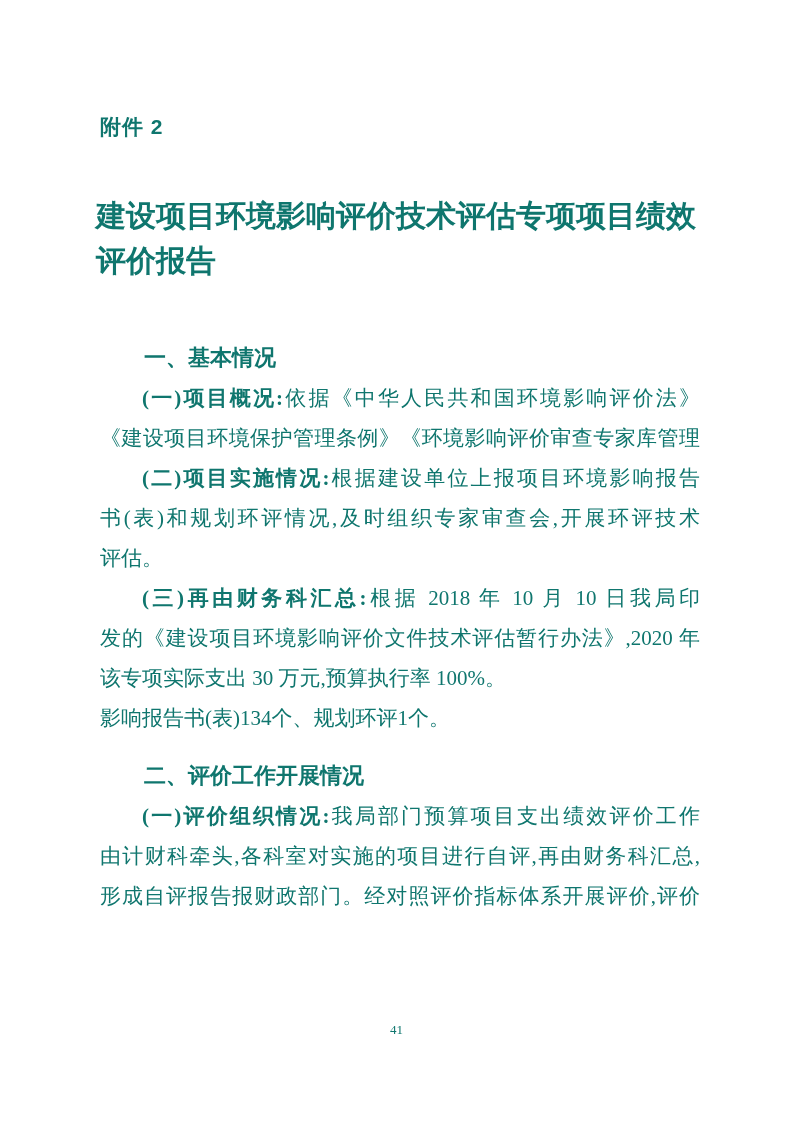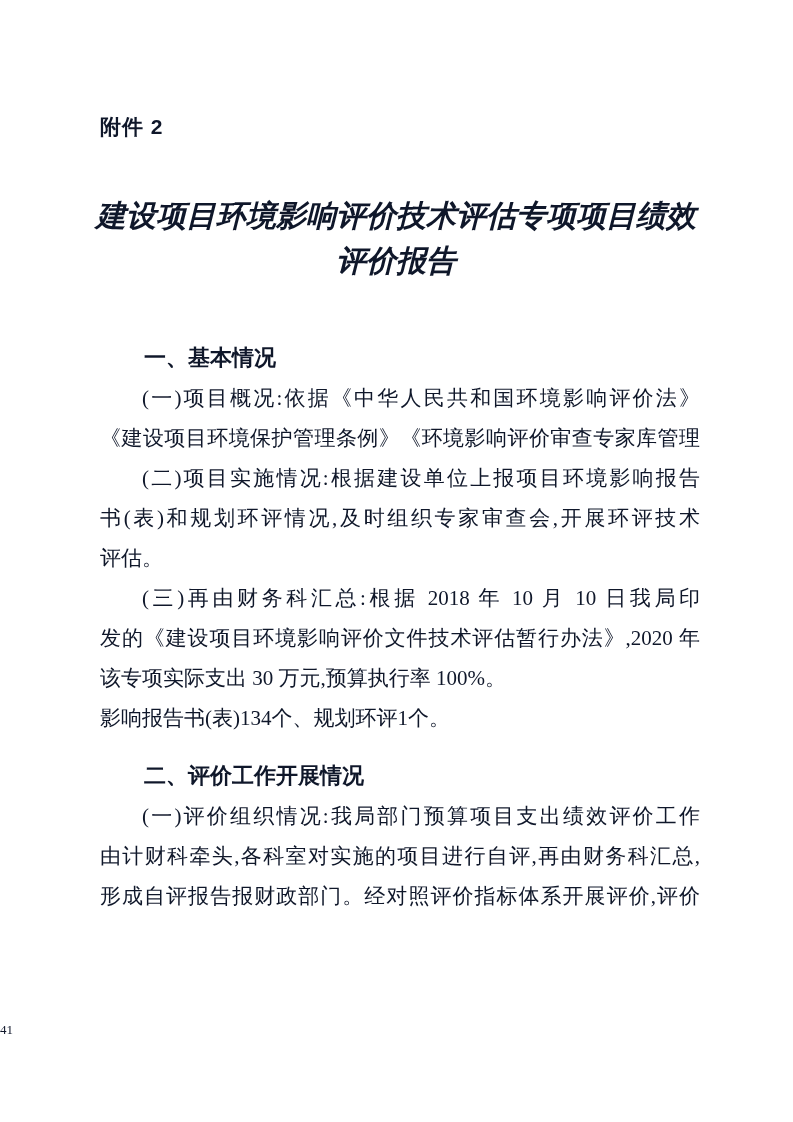--- a/index.html
+++ b/index.html
@@ -6,79 +6,79 @@
     margin: 0;
     padding: 0;
     background: #ffffff;
   }
   .page {
     position: relative;
     width: 793px;
     height: 1122px;
     margin: 0 auto;
     background: #ffffff;
-    color: #0f172a;
+    color: #0f766e;
     font-family: "Liberation Serif", serif;
     overflow: hidden;
   }
   .attachment {
     position: absolute;
     left: 100px;
     top: 114px;
     font-family: "Liberation Sans", sans-serif;
     font-weight: bold;
     font-size: 21px;
     line-height: 26px;
     letter-spacing: 1px;
   }
   .title {
     position: absolute;
     left: 96px;
     top: 193px;
     width: 600px;
-    text-align: center;
+    text-align: left;
     font-family: "Liberation Sans", sans-serif;
     font-weight: bold;
     font-size: 30px;
     line-height: 45px;
-    font-style: italic;
   }
   .body-text {
     position: absolute;
     left: 100px;
     top: 320px;
     width: 600px;
     font-size: 21px;
     line-height: 40px;
   }
   .line {
     text-align: justify;
     text-justify: inter-ideograph;
   }
   .line.full {
     text-align-last: justify;
   }
   .line.indent {
     text-indent: 2em;
   }
   .lead {
-    font-weight: normal;
+    font-weight: bold;
   }
   .sec-heading {
     font-family: "Liberation Sans", sans-serif;
     font-weight: bold;
     font-size: 22px;
     text-indent: 2em;
     margin-top: 18px;
   }
   .pagenum {
     position: absolute;
     left: 0;
     top: 1022px;
     width: 100%;
+    text-align: center;
     font-size: 13px;
     font-family: "Liberation Serif", serif;
   }
 </style>
 </head>
 <body>
 
 <div class="page">
 
   <div class="attachment">附件 2</div>

